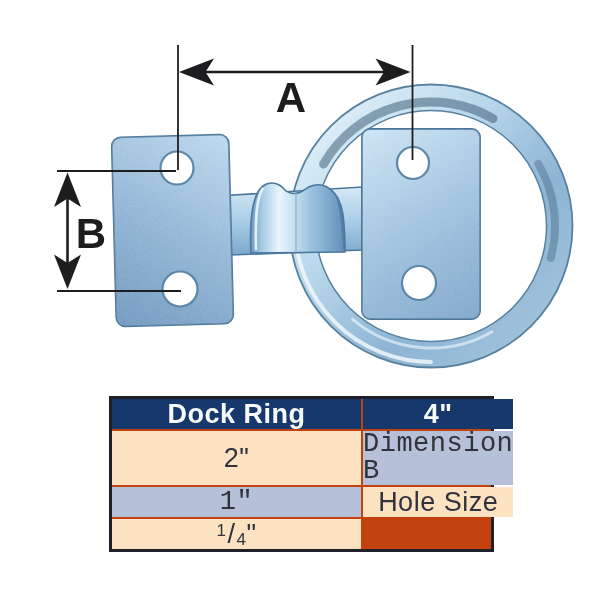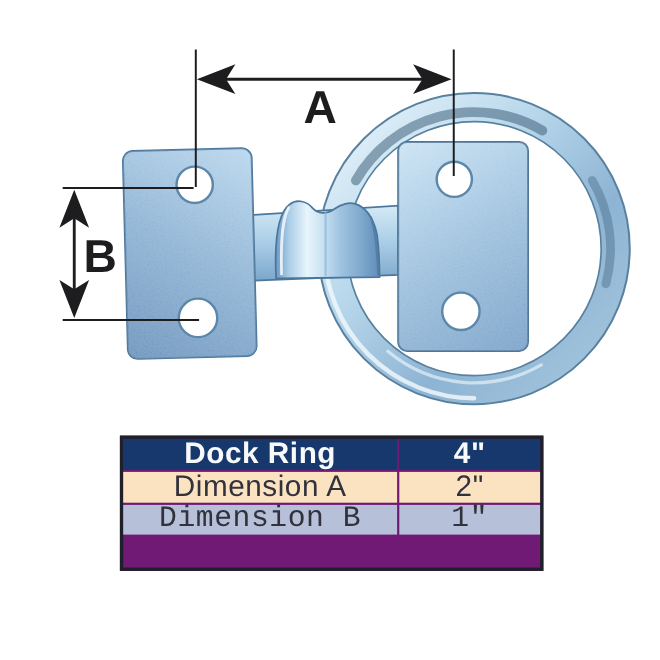--- a/index.html
+++ b/index.html
@@ -2,22 +2,22 @@
 <html><head>
 <meta charset="utf-8">
 <style>
   html,body{margin:0;padding:0;background:#ffffff;}
   .stage{position:relative;width:600px;height:600px;background:#ffffff;overflow:hidden;
          font-family:"Liberation Sans", sans-serif;}
   .stage svg{position:absolute;left:0;top:0;}
 
   
   .spec-table{
-    position:absolute;left:109px;top:396px;width:385px;height:123px;
-    box-sizing:border-box;border:3px solid #20202a;background:#701a75;
+    position:absolute;left:109px;top:396px;width:385px;height:156px;
+    box-sizing:border-box;border:3px solid #20202a;background:#c2410c;
     display:grid;grid-template-columns:249px 1fr;grid-template-rows:repeat(4,1fr);
     gap:2px;
   }
   .cell{display:flex;align-items:center;justify-content:center;
         font-size:27px;color:#32323c;letter-spacing:.5px;line-height:1;}
   .cell.hdr{background:#16386d;color:#f7f9fb;font-weight:bold;}
   .cell.peach{background:#fbe3c2;}
   .cell.lav{background:#b6c0d9;font-family:Liberation Mono, monospace;}
   .frac sup{font-size:17px;vertical-align:7px;}
   .frac sub{font-size:17px;vertical-align:-2px;}
@@ -125,20 +125,24 @@
       <polygon points="67.5,172.5 54,207 67.5,198.5 81,207" stroke="none"></polygon>
       <polygon points="67.5,289 54,254.5 67.5,263 81,254.5" stroke="none"></polygon>
       <text x="91" y="233" text-anchor="middle" dominant-baseline="central" font-family="Liberation Sans, sans-serif" font-size="42" font-weight="bold" stroke="none">B</text>
     </g>
   </svg>
 
   <div class="spec-table">
     <div class="cell hdr">Dock Ring</div>
     <div class="cell hdr">4"</div>
 
-    <div class="cell peach">Dimension A</div>
     <div class="cell peach">2"</div>
 
     <div class="cell lav">Dimension B</div>
     <div class="cell lav">1"</div>
 
+    <div class="cell peach">Hole Size</div>
+    <div class="cell peach">
+      <span class="frac"><sup>1</sup><span class="slash">/</span><sub>4</sub></span>
+        <span>"</span>
+    </div>
   </div>
 </div>
 
 </body></html>

